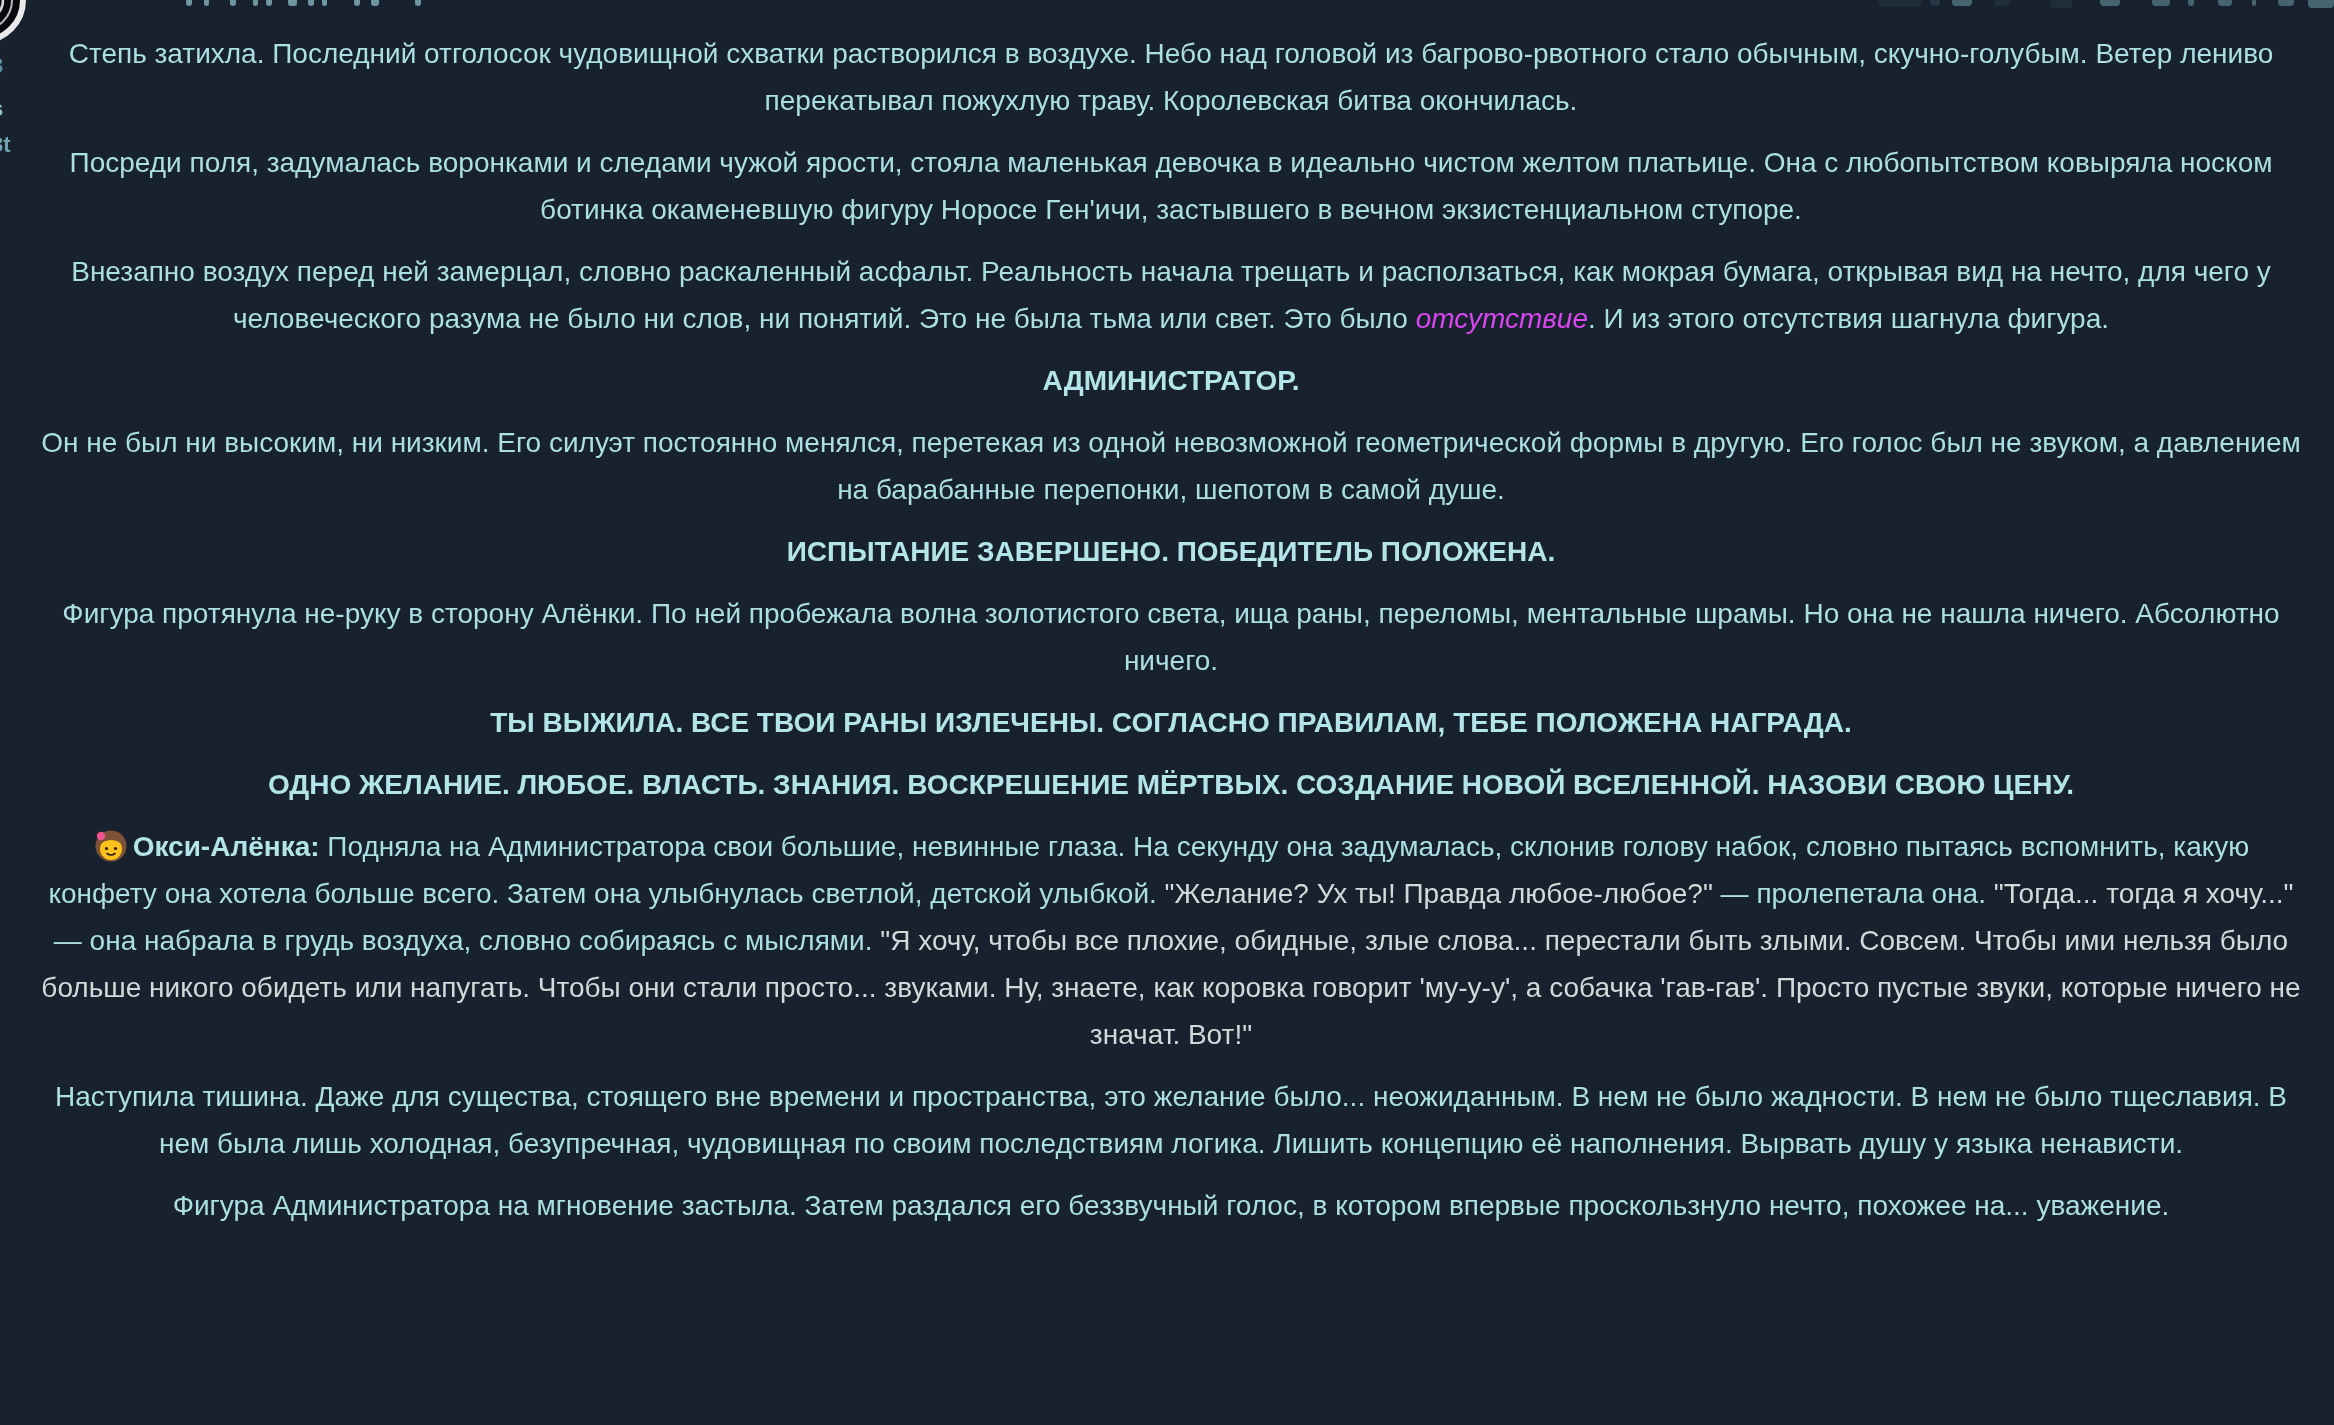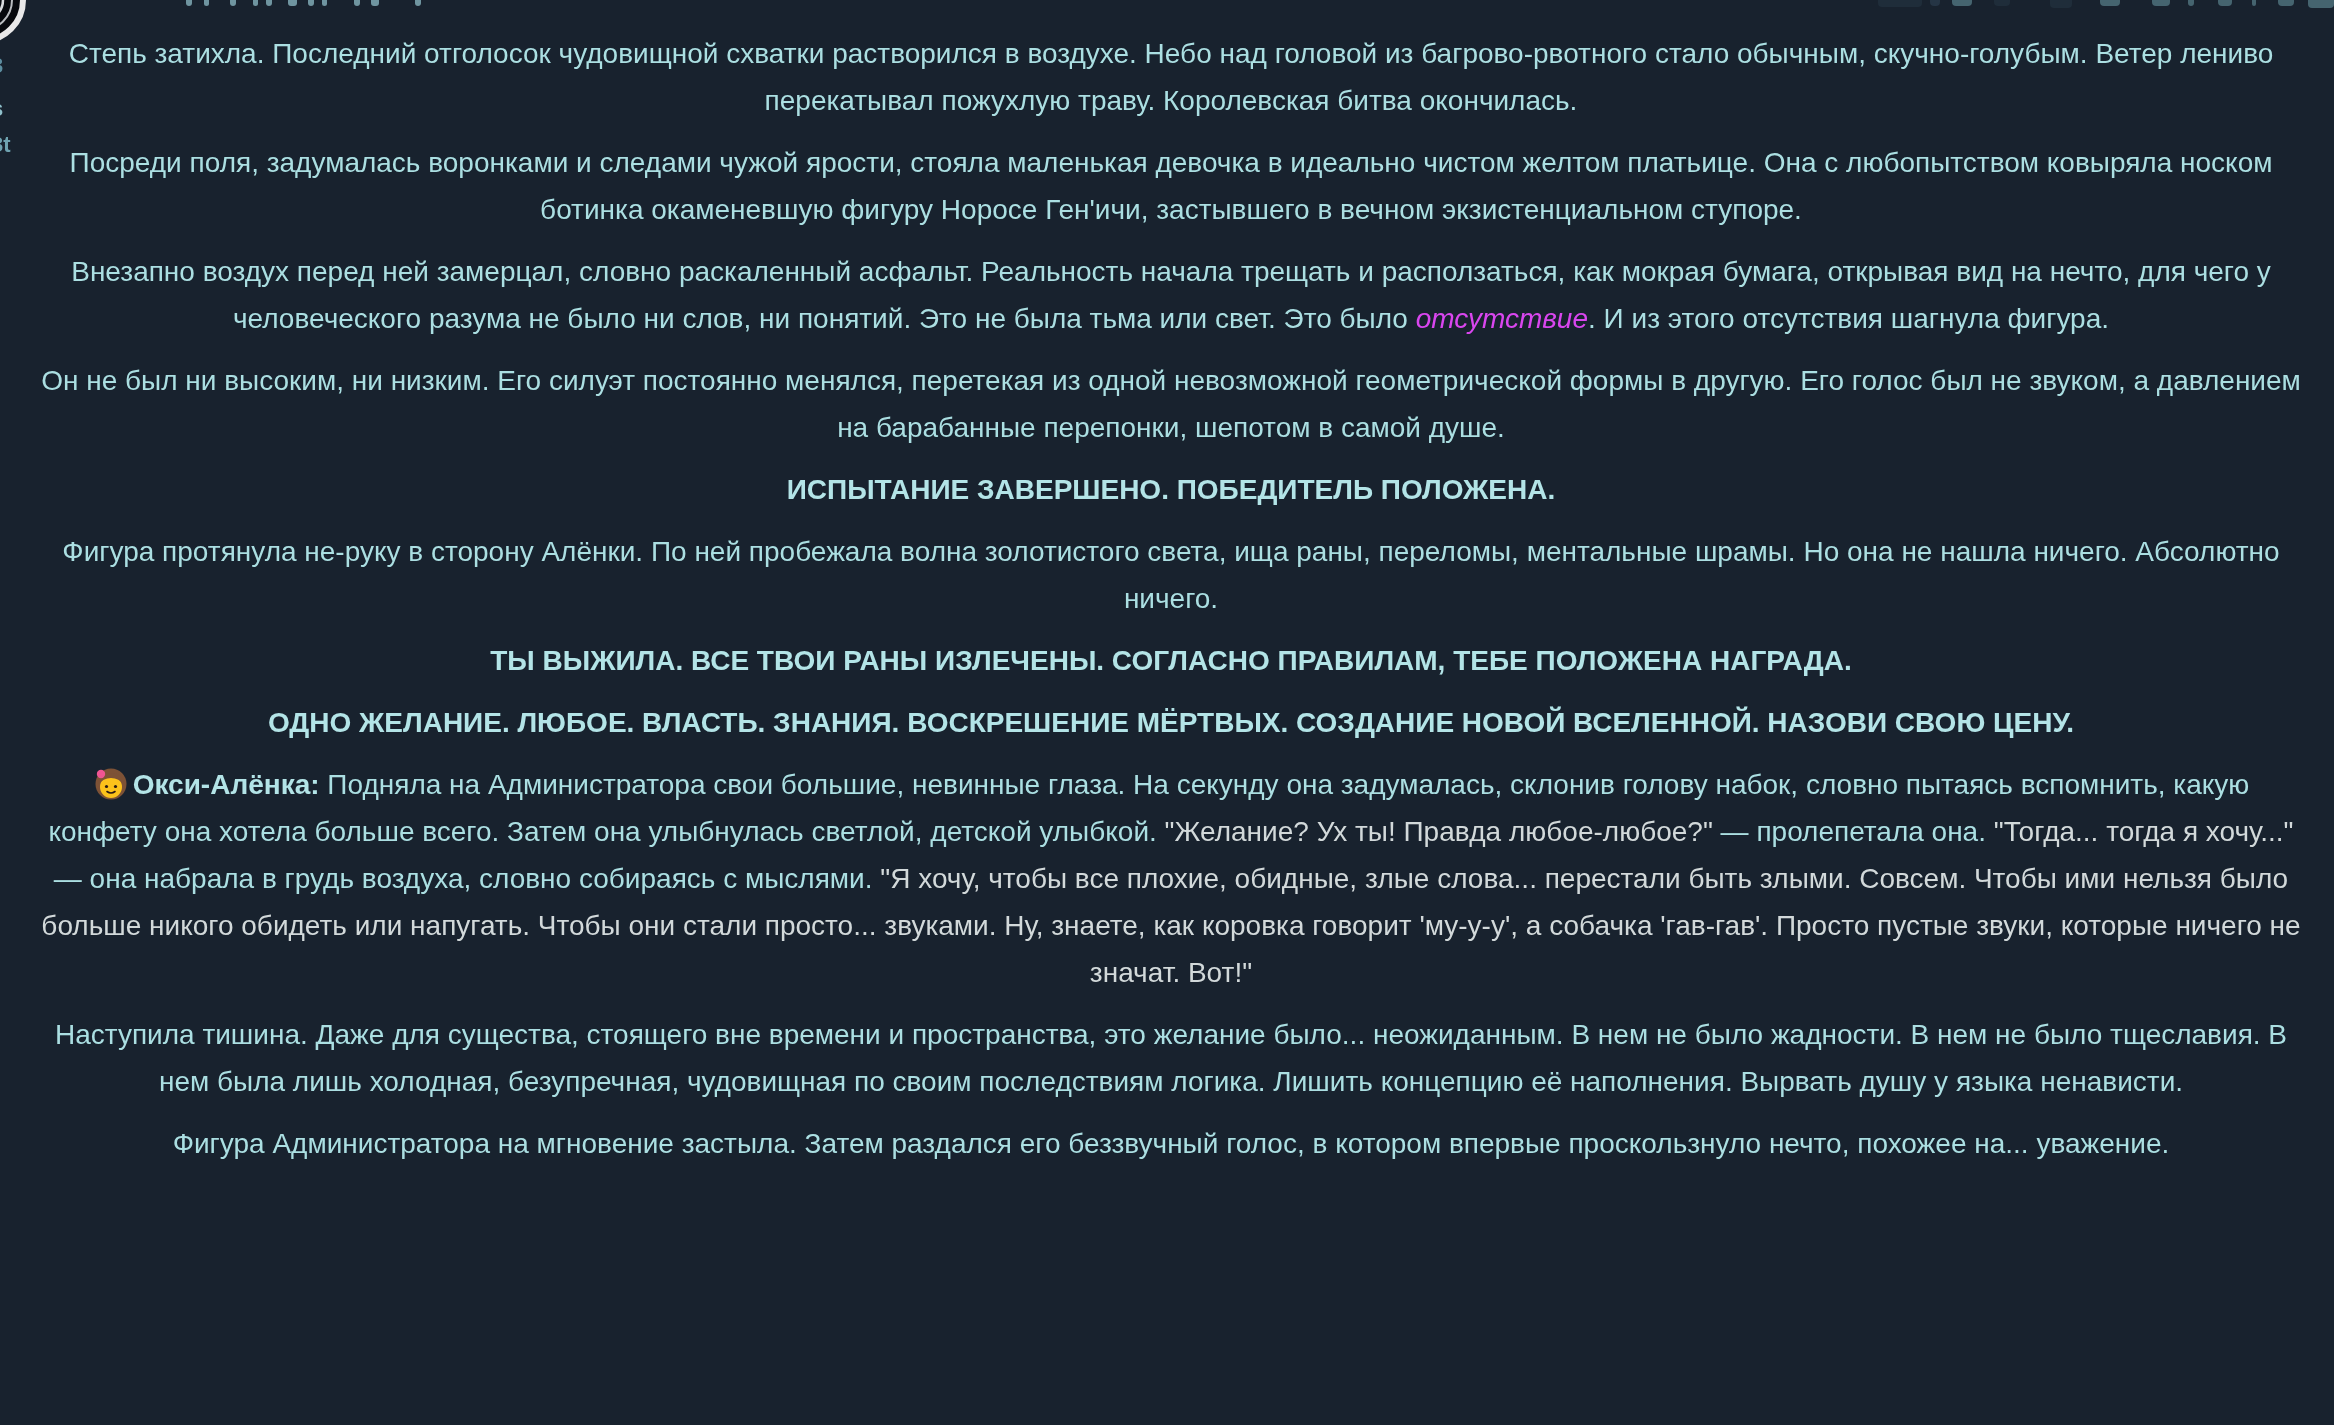--- a/index.html
+++ b/index.html
@@ -95,20 +95,21 @@
   <div class="stub"></div>
   <div class="stub"></div>
   <div class="stub"></div>
   <div class="stub"></div>
 </div>
 
 <div class="message-text">
     <p class="para"><span class="seg-normal">Степь затихла. Последний отголосок чудовищной схватки растворился в воздухе. Небо над головой из багрово-рвотного стало обычным, скучно-голубым. Ветер лениво перекатывал пожухлую траву. Королевская битва окончилась.</span></p>
     <p class="para"><span class="seg-normal">Посреди поля, задумалась воронками и следами чужой ярости, стояла маленькая девочка в идеально чистом желтом платьице. Она с любопытством ковыряла носком ботинка окаменевшую фигуру Норосе Ген'ичи, застывшего в вечном экзистенциальном ступоре.</span></p>
     <p class="para"><span class="seg-normal">Внезапно воздух перед ней замерцал, словно раскаленный асфальт. Реальность начала трещать и расползаться, как мокрая бумага, открывая вид на нечто, для чего у человеческого разума не было ни слов, ни понятий. Это не была тьма или свет. Это было </span><span class="seg-italic">отсутствие</span><span class="seg-normal">. И из этого отсутствия шагнула фигура.</span></p>
+    <p class="para"><span class="seg-bold">АДМИНИСТРАТОР.</span></p>
     <p class="para"><span class="seg-normal">Он не был ни высоким, ни низким. Его силуэт постоянно менялся, перетекая из одной невозможной геометрической формы в другую. Его голос был не звуком, а давлением на барабанные перепонки, шепотом в самой душе.</span></p>
     <p class="para"><span class="seg-bold">ИСПЫТАНИЕ ЗАВЕРШЕНО. ПОБЕДИТЕЛЬ ПОЛОЖЕНА.</span></p>
     <p class="para"><span class="seg-normal">Фигура протянула не-руку в сторону Алёнки. По ней пробежала волна золотистого света, ища раны, переломы, ментальные шрамы. Но она не нашла ничего. Абсолютно ничего.</span></p>
     <p class="para"><span class="seg-bold">ТЫ ВЫЖИЛА. ВСЕ ТВОИ РАНЫ ИЗЛЕЧЕНЫ. СОГЛАСНО ПРАВИЛАМ, ТЕБЕ ПОЛОЖЕНА НАГРАДА.</span></p>
     <p class="para"><span class="seg-bold">ОДНО ЖЕЛАНИЕ. ЛЮБОЕ. ВЛАСТЬ. ЗНАНИЯ. ВОСКРЕШЕНИЕ МЁРТВЫХ. СОЗДАНИЕ НОВОЙ ВСЕЛЕННОЙ. НАЗОВИ СВОЮ ЦЕНУ.</span></p>
     <p class="para"><svg class="emoji-icon" viewBox="0 0 36 36">
   <circle cx="18" cy="18" r="15.5" fill="#7d5236"></circle>
   <circle cx="18" cy="21" r="11" fill="#fcc21b"></circle>
   <path d="M5 19 q1-12 13-12 q12 0 13 12 q-5-7-13-7 q-8 0-13 7" fill="#7d5236"></path>
   <circle cx="8" cy="8" r="4.2" fill="#ef5592"></circle>

